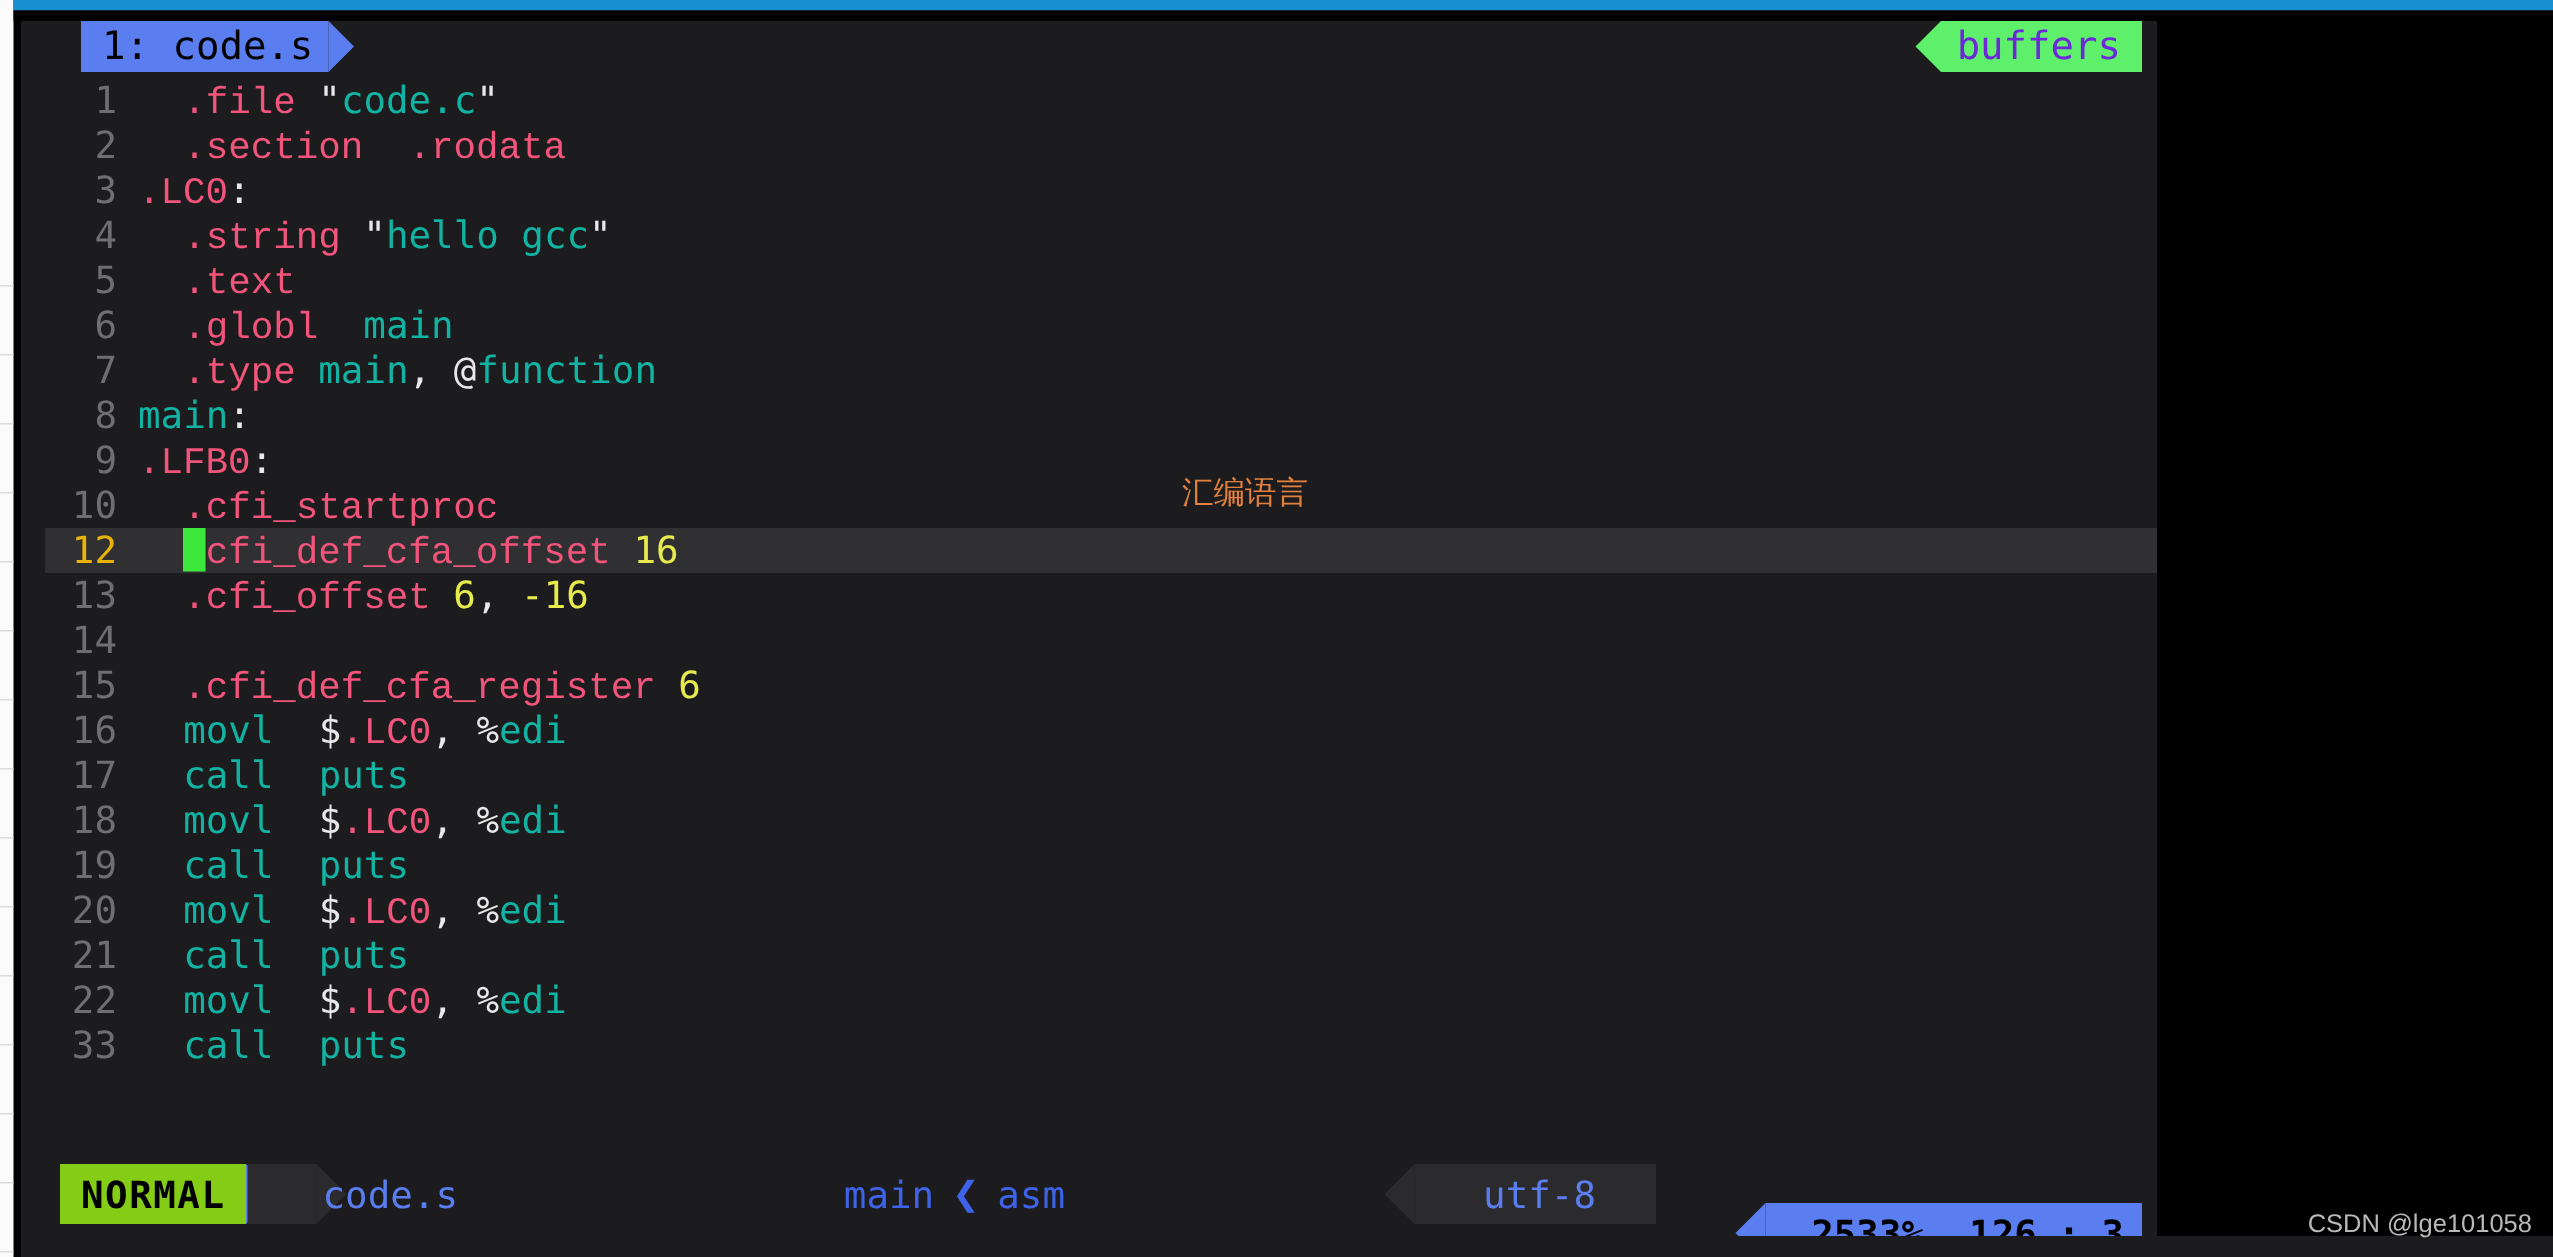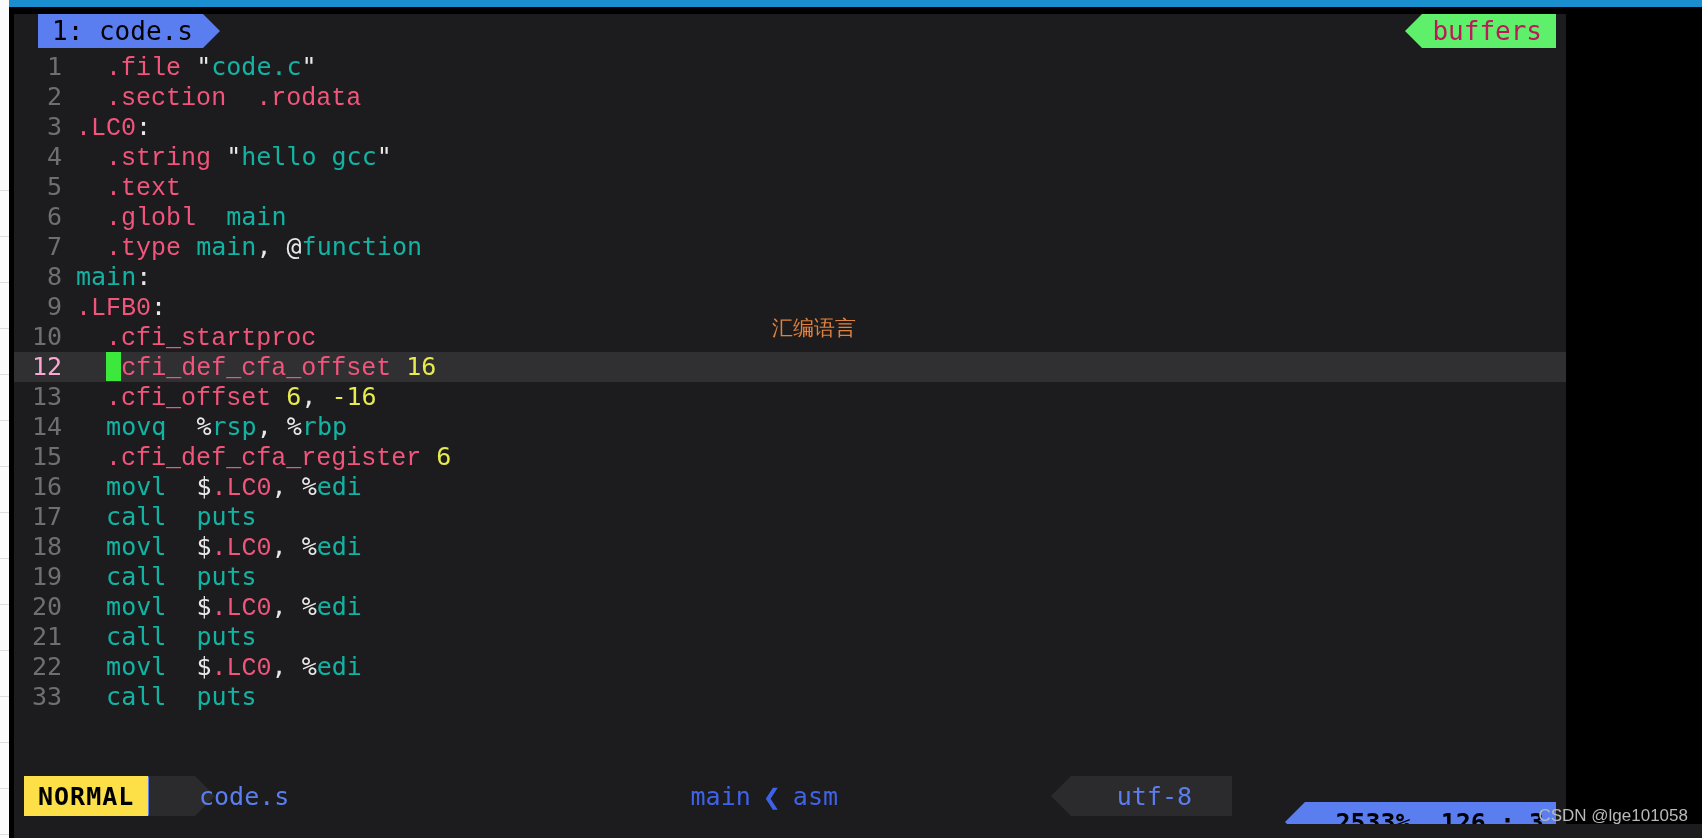--- a/index.html
+++ b/index.html
@@ -13,79 +13,79 @@
 
   
   .page-strip { position:absolute; left:0; top:0; width:9px; height:838px; background:#fbfbfb; }
   .page-strip .rule { position:absolute; left:0; width:9px; height:1px; background:#dcdcdc; }
 
   
   .top-accent { position:absolute; left:9px; top:0; width:1693px; height:7px; background:#1a8fd0; }
   .top-black  { position:absolute; left:9px; top:7px; width:1693px; height:7px; background:#000; }
 
   
-  .term { position:absolute; left:14px; top:14px; width:1552px; height:810px; background:#1c1c1e; }
+  .term { position:absolute; left:14px; top:14px; width:1424px; height:810px; background:#1c1c1e;padding-left:16px; }
 
   
   .tabline { position:relative; height:34px; background:#1c1c1e; }
   .tab {
     position:absolute; left:24px; top:0; height:34px;
     display:flex; align-items:center;
     background:#5a7ef0; color:#000;
     font-size:26px; padding:0 10px 0 14px; letter-spacing:0px;
   }
   .tab::after {
     content:""; position:absolute; right:-17px; top:0;
     border-top:17px solid transparent; border-bottom:17px solid transparent;
     border-left:17px solid #5a7ef0;
   }
   .buffers {
     position:absolute; right:10px; top:0; height:34px;
     display:flex; align-items:center;
-    background:#5ef06a; color:#be185d;
+    background:#5ef06a; color:#6d28d9;
     font-size:26px; padding:0 14px 0 10px;
   }
   .buffers::before {
     content:""; position:absolute; left:-17px; top:0;
     border-top:17px solid transparent; border-bottom:17px solid transparent;
     border-right:17px solid #5ef06a;
   }
 
   
   .code { position:relative; height:728px; background:#1c1c1e; padding-top:4px; }
   .row {
     position:relative; height:30px; line-height:30px;
     font-size:25px; white-space:pre; display:flex;
   }
   .row.cur { background:#303033; }
   .ln {
     width:62px; text-align:right; padding-right:14px;
     color:#6f6f72; flex:0 0 62px;
   }
-  .row.cur .ln { color:#f9a8d4; }
+  .row.cur .ln { color:#eab308; }
   .src { color:#d6d6d6; }
 
   .dir   { color:#f2547c;font-family:Liberation Mono, monospace; }          
   .str   { color:#12b3a2; }          
   .ins   { color:#12b3a2; }
   .num   { color:#e8eb4c; }
   .pnc   { color:#e8e8e8; }          
   .cursor{ background:#3de83d; color:#3de83d; }
 
   .cjk {
     position:absolute; left:758px; top:266px;
     color:#e2803c; font-size:21px;
     font-family:"DejaVu Sans","Liberation Sans",sans-serif;
   }
 
   
   .status { position:relative; height:40px; background:#1c1c1e; }
   .seg { position:absolute; top:0; height:40px; display:flex; align-items:center; font-size:25px; }
 
-  .mode { left:10px; background:#fde047; color:#000; padding:0 14px; font-weight:bold; letter-spacing:1px; }
+  .mode { left:10px; background:#84cc16; color:#000; padding:0 14px; font-weight:bold; letter-spacing:1px; }
   .mode::after {
     content:""; position:absolute; right:-20px; top:0;
     border-top:20px solid transparent; border-bottom:20px solid transparent;
     border-left:20px solid #5a7ef0;
   }
   .mode-tail {
     left:135px; background:#2b2b2e; padding:0 0 0 28px; width:46px;
   }
   .mode-tail::after {
     content:""; position:absolute; right:-20px; top:0;
@@ -168,21 +168,21 @@
         <div class="row"><span class="ln">3</span><span class="src"><span class="dir">.LC0</span><span class="pnc">:</span></span></div>
         <div class="row"><span class="ln">4</span><span class="src"><span class="pnc">  </span><span class="dir">.string</span><span class="pnc"> </span><span class="pnc">"</span><span class="str">hello gcc</span><span class="pnc">"</span></span></div>
         <div class="row"><span class="ln">5</span><span class="src"><span class="pnc">  </span><span class="dir">.text</span></span></div>
         <div class="row"><span class="ln">6</span><span class="src"><span class="pnc">  </span><span class="dir">.globl</span><span class="pnc">  </span><span class="str">main</span></span></div>
         <div class="row"><span class="ln">7</span><span class="src"><span class="pnc">  </span><span class="dir">.type</span><span class="pnc"> </span><span class="str">main</span><span class="pnc">, </span><span class="pnc">@</span><span class="str">function</span></span></div>
         <div class="row"><span class="ln">8</span><span class="src"><span class="str">main</span><span class="pnc">:</span></span></div>
         <div class="row"><span class="ln">9</span><span class="src"><span class="dir">.LFB0</span><span class="pnc">:</span></span></div>
         <div class="row"><span class="ln">10</span><span class="src"><span class="pnc">  </span><span class="dir">.cfi_startproc</span></span></div>
         <div class="row cur"><span class="ln">12</span><span class="src"><span class="pnc">  </span><span class="cursor">.</span><span class="dir">cfi_def_cfa_offset</span><span class="pnc"> </span><span class="num">16</span></span></div>
         <div class="row"><span class="ln">13</span><span class="src"><span class="pnc">  </span><span class="dir">.cfi_offset</span><span class="pnc"> </span><span class="num">6</span><span class="pnc">, </span><span class="num">-16</span></span></div>
-        <div class="row"><span class="ln">14</span><span class="src"><span class="pnc">  </span><span class="ins">movq</span><span class="pnc">  </span><span class="pnc">%</span><span class="str">rsp</span><span class="pnc">, </span><span class="pnc">%</span><span class="str">rbp</span></span></div>
+        <div class="row"><span class="ln">14</span></div>
         <div class="row"><span class="ln">15</span><span class="src"><span class="pnc">  </span><span class="dir">.cfi_def_cfa_register</span><span class="pnc"> </span><span class="num">6</span></span></div>
         <div class="row"><span class="ln">16</span><span class="src"><span class="pnc">  </span><span class="ins">movl</span><span class="pnc">  </span><span class="pnc">$</span><span class="dir">.LC0</span><span class="pnc">, </span><span class="pnc">%</span><span class="str">edi</span></span></div>
         <div class="row"><span class="ln">17</span><span class="src"><span class="pnc">  </span><span class="ins">call</span><span class="pnc">  </span><span class="str">puts</span></span></div>
         <div class="row"><span class="ln">18</span><span class="src"><span class="pnc">  </span><span class="ins">movl</span><span class="pnc">  </span><span class="pnc">$</span><span class="dir">.LC0</span><span class="pnc">, </span><span class="pnc">%</span><span class="str">edi</span></span></div>
         <div class="row"><span class="ln">19</span><span class="src"><span class="pnc">  </span><span class="ins">call</span><span class="pnc">  </span><span class="str">puts</span></span></div>
         <div class="row"><span class="ln">20</span><span class="src"><span class="pnc">  </span><span class="ins">movl</span><span class="pnc">  </span><span class="pnc">$</span><span class="dir">.LC0</span><span class="pnc">, </span><span class="pnc">%</span><span class="str">edi</span></span></div>
         <div class="row"><span class="ln">21</span><span class="src"><span class="pnc">  </span><span class="ins">call</span><span class="pnc">  </span><span class="str">puts</span></span></div>
         <div class="row"><span class="ln">22</span><span class="src"><span class="pnc">  </span><span class="ins">movl</span><span class="pnc">  </span><span class="pnc">$</span><span class="dir">.LC0</span><span class="pnc">, </span><span class="pnc">%</span><span class="str">edi</span></span></div>
         <div class="row"><span class="ln">33</span><span class="src"><span class="pnc">  </span><span class="ins">call</span><span class="pnc">  </span><span class="str">puts</span></span></div>
       </div>

